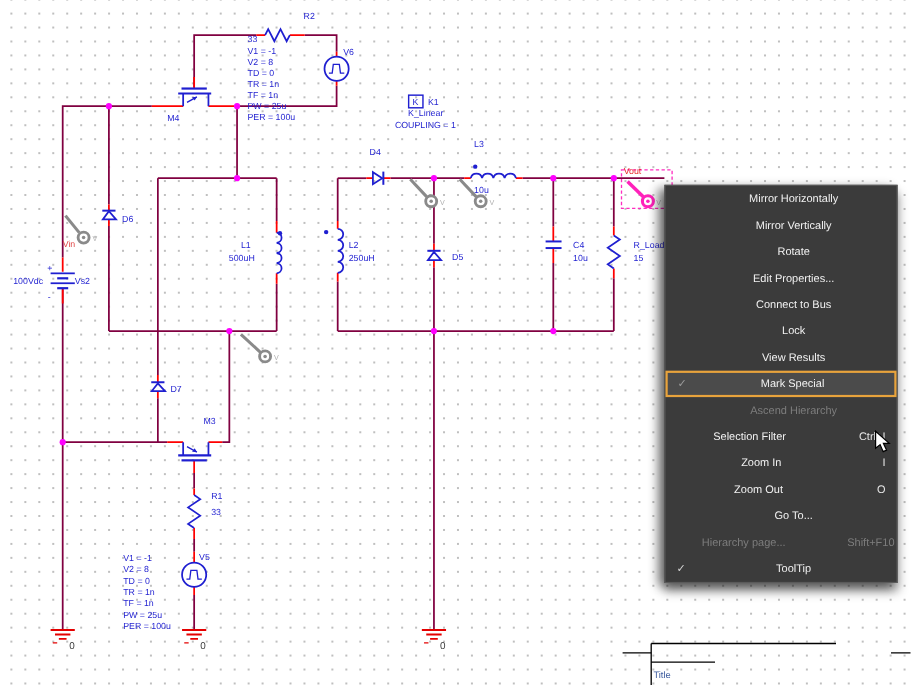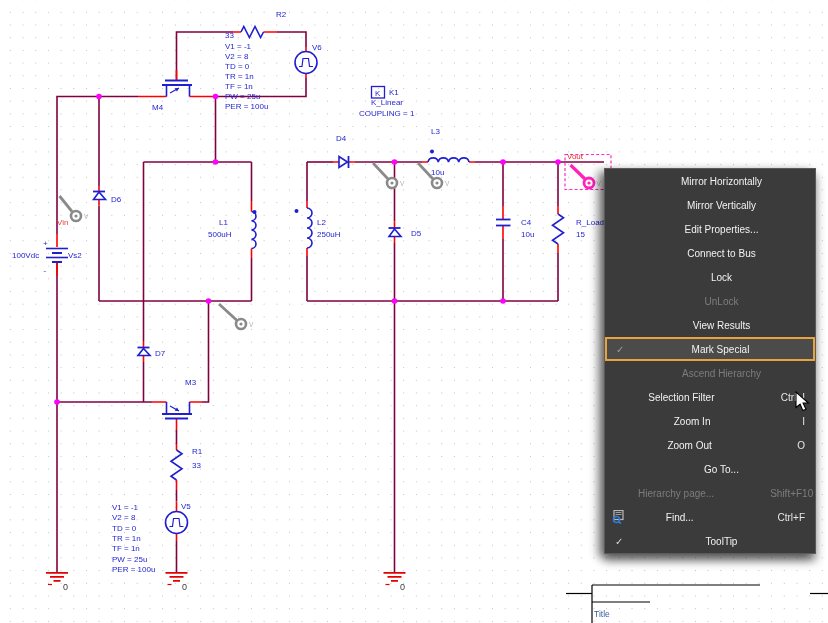--- a/index.html
+++ b/index.html
@@ -301,30 +301,30 @@
 </svg>
 
 <div class="menu">
   <div class="mi">
         <span class="mtext">Mirror Horizontally</span>
       </div>
   <div class="mi">
         <span class="mtext">Mirror Vertically</span>
       </div>
   <div class="mi">
+        <span class="mtext">Rotate</span>
+      </div>
+  <div class="mi">
         <span class="mtext">Edit Properties...</span>
       </div>
   <div class="mi">
         <span class="mtext">Connect to Bus</span>
       </div>
   <div class="mi">
         <span class="mtext">Lock</span>
-      </div>
-  <div class="mi dis">
-        <span class="mtext">UnLock</span>
       </div>
   <div class="mi">
         <span class="mtext">View Results</span>
       </div>
   <div class="mi hi">
     <span class="chk">✓</span>
     <span class="mtext">Mark Special</span>
   </div>
   <div class="mi dis">
         <span class="mtext">Ascend Hierarchy</span>
@@ -340,32 +340,20 @@
   <div class="mi">
     <span class="mtext">Zoom Out</span>
     <span class="sc">O</span>
   </div>
   <div class="mi">
         <span class="mtext">Go To...</span>
       </div>
   <div class="mi dis">
     <span class="mtext">Hierarchy page...</span>
     <span class="sc">Shift+F10</span>
-  </div>
-  <div class="mi">
-    <span class="micon">
-      <svg width="15" height="14" viewBox="0 0 15 14">
-        <rect x="3" y="0.5" width="9" height="9" fill="none" stroke="#b9b9b9" stroke-width="1.2"></rect>
-        <path d="M4.5,2.5 h6 M4.5,4.5 h6" stroke="#b9b9b9" stroke-width="0.8"></path>
-        <circle cx="5.5" cy="9.5" r="3" fill="none" stroke="#2f7bd6" stroke-width="1.6"></circle>
-        <line x1="7.7" y1="11.7" x2="10" y2="13.5" stroke="#2f7bd6" stroke-width="1.8"></line>
-      </svg>
-    </span>
-    <span class="mtext">Find...</span>
-    <span class="sc">Ctrl+F</span>
   </div>
   <div class="mi">
     <span class="chk">✓</span>
     <span class="mtext">ToolTip</span>
   </div>
 </div>
 
 <div class="cursor">
   <svg width="18" height="24" viewBox="0 0 18 24">
     <polygon points="1,1 1,16.5 5.1,13.2 7.9,19.6 11,18.2 8.1,12 13.4,12" fill="#ffffff" stroke="#000000" stroke-width="1.1"></polygon>

